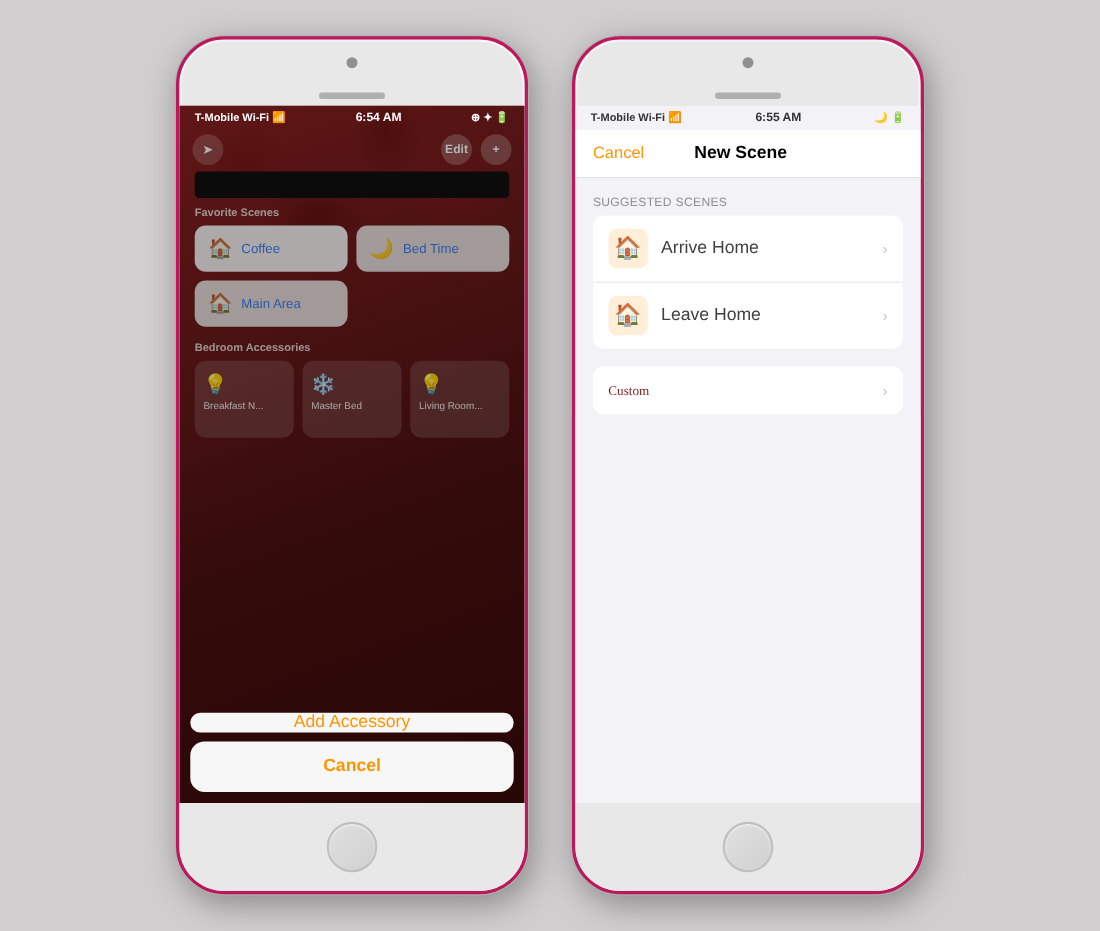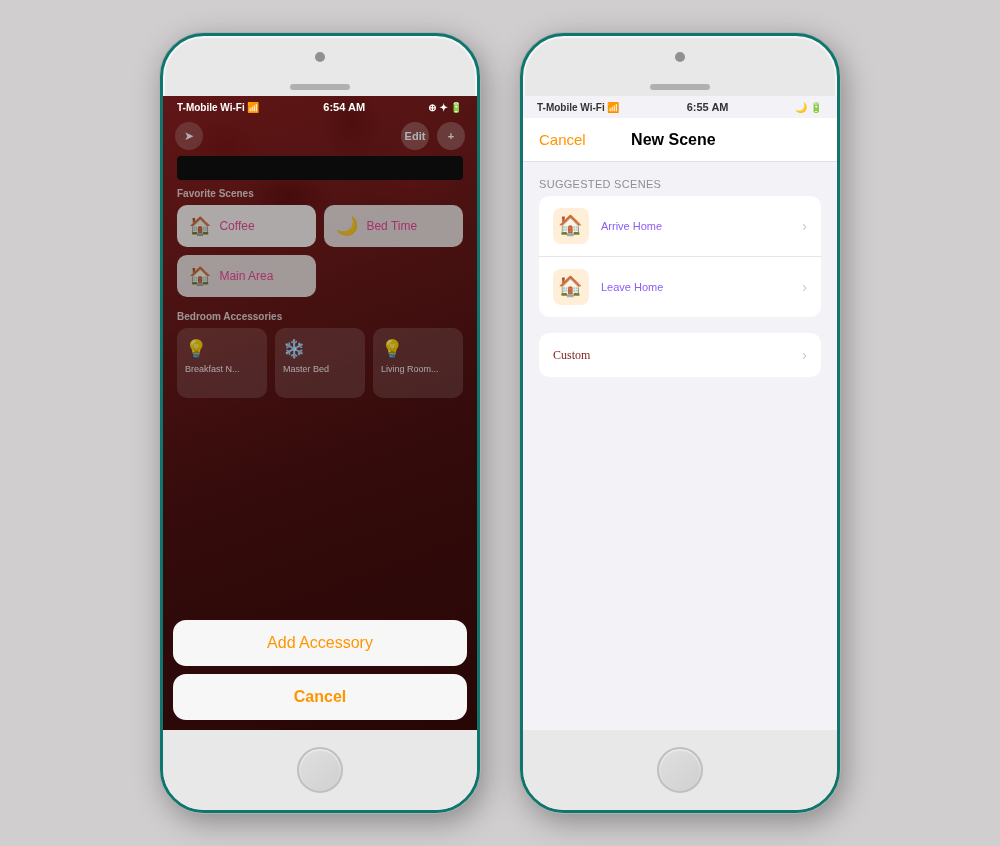--- a/index.html
+++ b/index.html
@@ -14,21 +14,21 @@
       font-family: -apple-system, 'Helvetica Neue', sans-serif;
       overflow: hidden;
     }
 
     
     .phone {
       width: 320px;
       height: 780px;
       background: #e8e8e8;
       border-radius: 44px;
-      border: 3px solid #0f766e;
+      border: 3px solid #be185d;
       box-shadow: 0 0 0 1px #b0b0b0, inset 0 0 0 2px #f5f5f5, 4px 8px 30px rgba(0,0,0,0.35);
       position: relative;
       overflow: hidden;
       display: flex;
       flex-direction: column;
     }
 
     
     .phone-top {
       height: 60px;
@@ -237,21 +237,21 @@
     }
     .scene-card.active {
       background: rgba(255,255,255,0.95);
     }
     .scene-icon {
       font-size: 18px;
     }
     .scene-name {
       font-size: 12px;
       font-weight: 500;
-      color: #ec4899;
+      color: #3b82f6;
     }
 
     .accessories-grid {
       display: grid;
       grid-template-columns: 1fr 1fr 1fr;
       gap: 8px;
       padding: 0 14px;
     }
 
     .accessory-card {
@@ -287,21 +287,21 @@
     }
 
     .action-group {
       background: rgba(255,255,255,0.97);
       border-radius: 13px;
       overflow: hidden;
       margin-bottom: 8px;
     }
 
     .action-item {
-      padding: 14px 16px;
+      padding: 0 16px;
       text-align: center;
       font-size: 16px;
       color: #ff9500;
       border-bottom: 0.5px solid rgba(0,0,0,0.12);
     }
     .action-item:last-child { border-bottom: none; }
     .action-item.active-item {
       background: rgba(255,149,0,0.1);
     }
 
@@ -381,22 +381,22 @@
       width: 36px;
       height: 36px;
       flex-shrink: 0;
       display: flex;
       align-items: center;
       justify-content: center;
     }
 
     .list-row-label {
       flex: 1;
-      font-size: 11px;
-      color: #8b5cf6;
+      font-size: 16px;
+      color: #404040;
     }
 
     .chevron {
       color: #c7c7cc;
       font-size: 14px;
     }
 
     .custom-row {
       display: flex;
       align-items: center;

